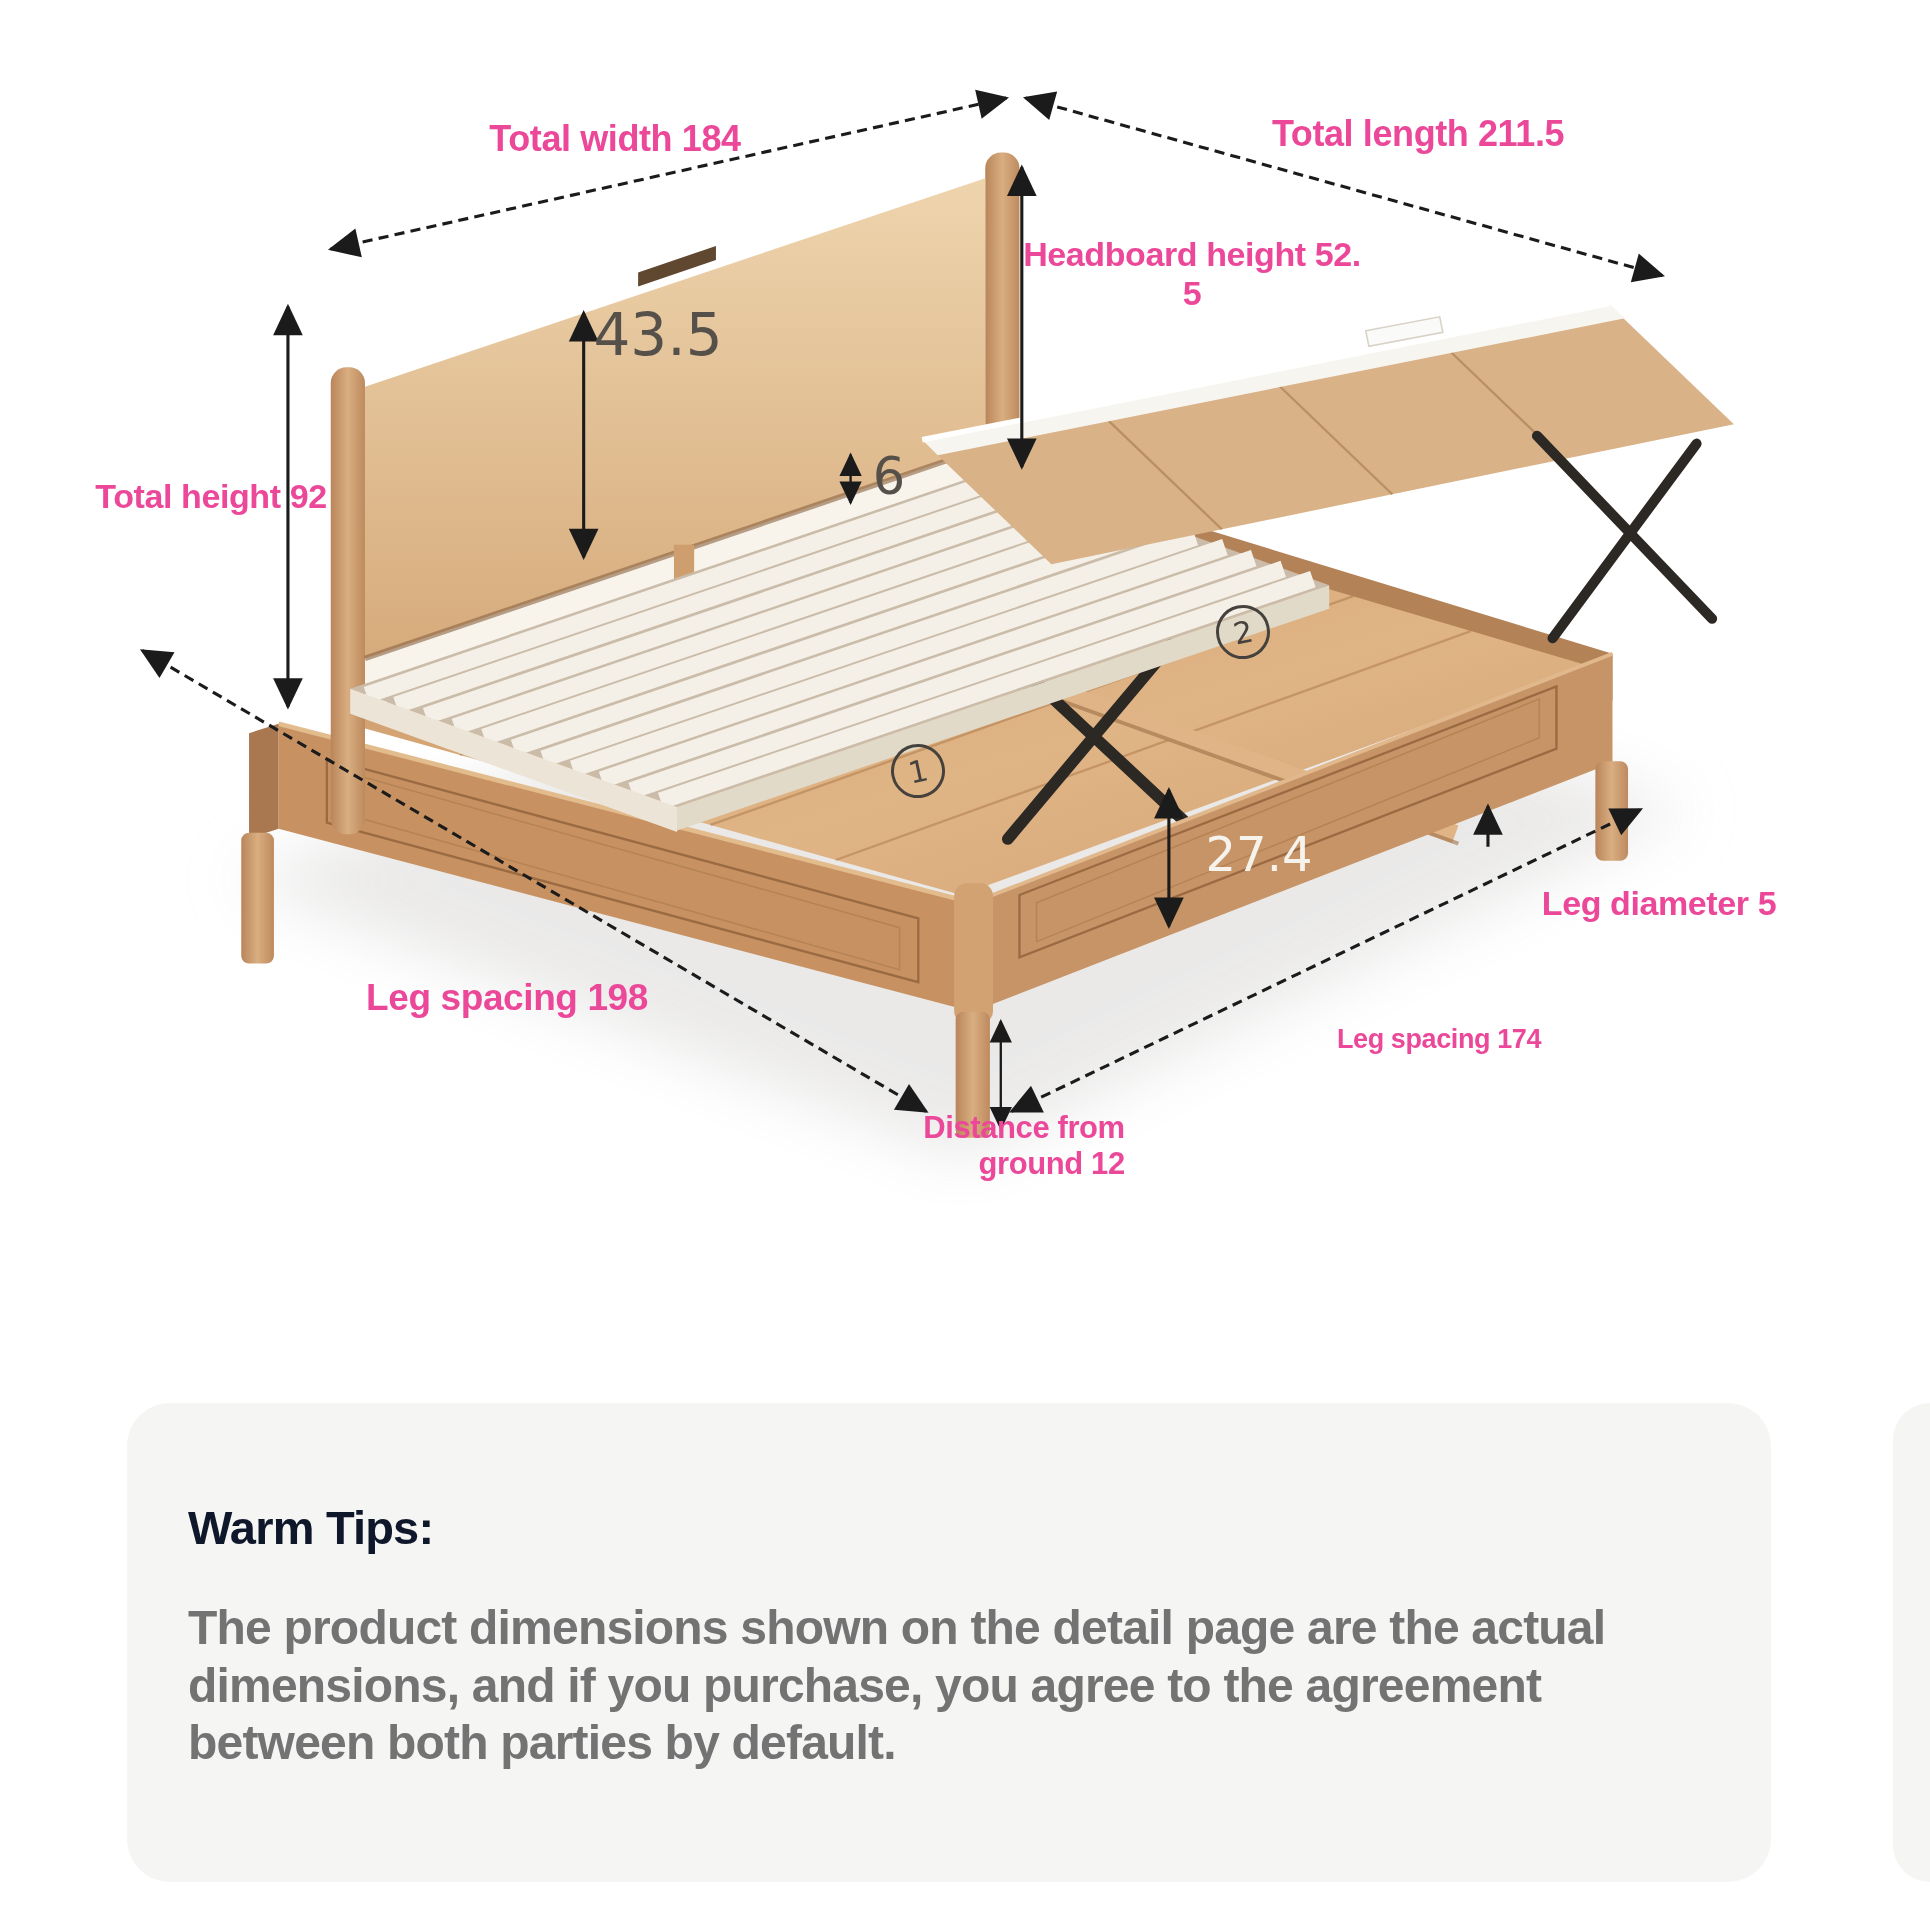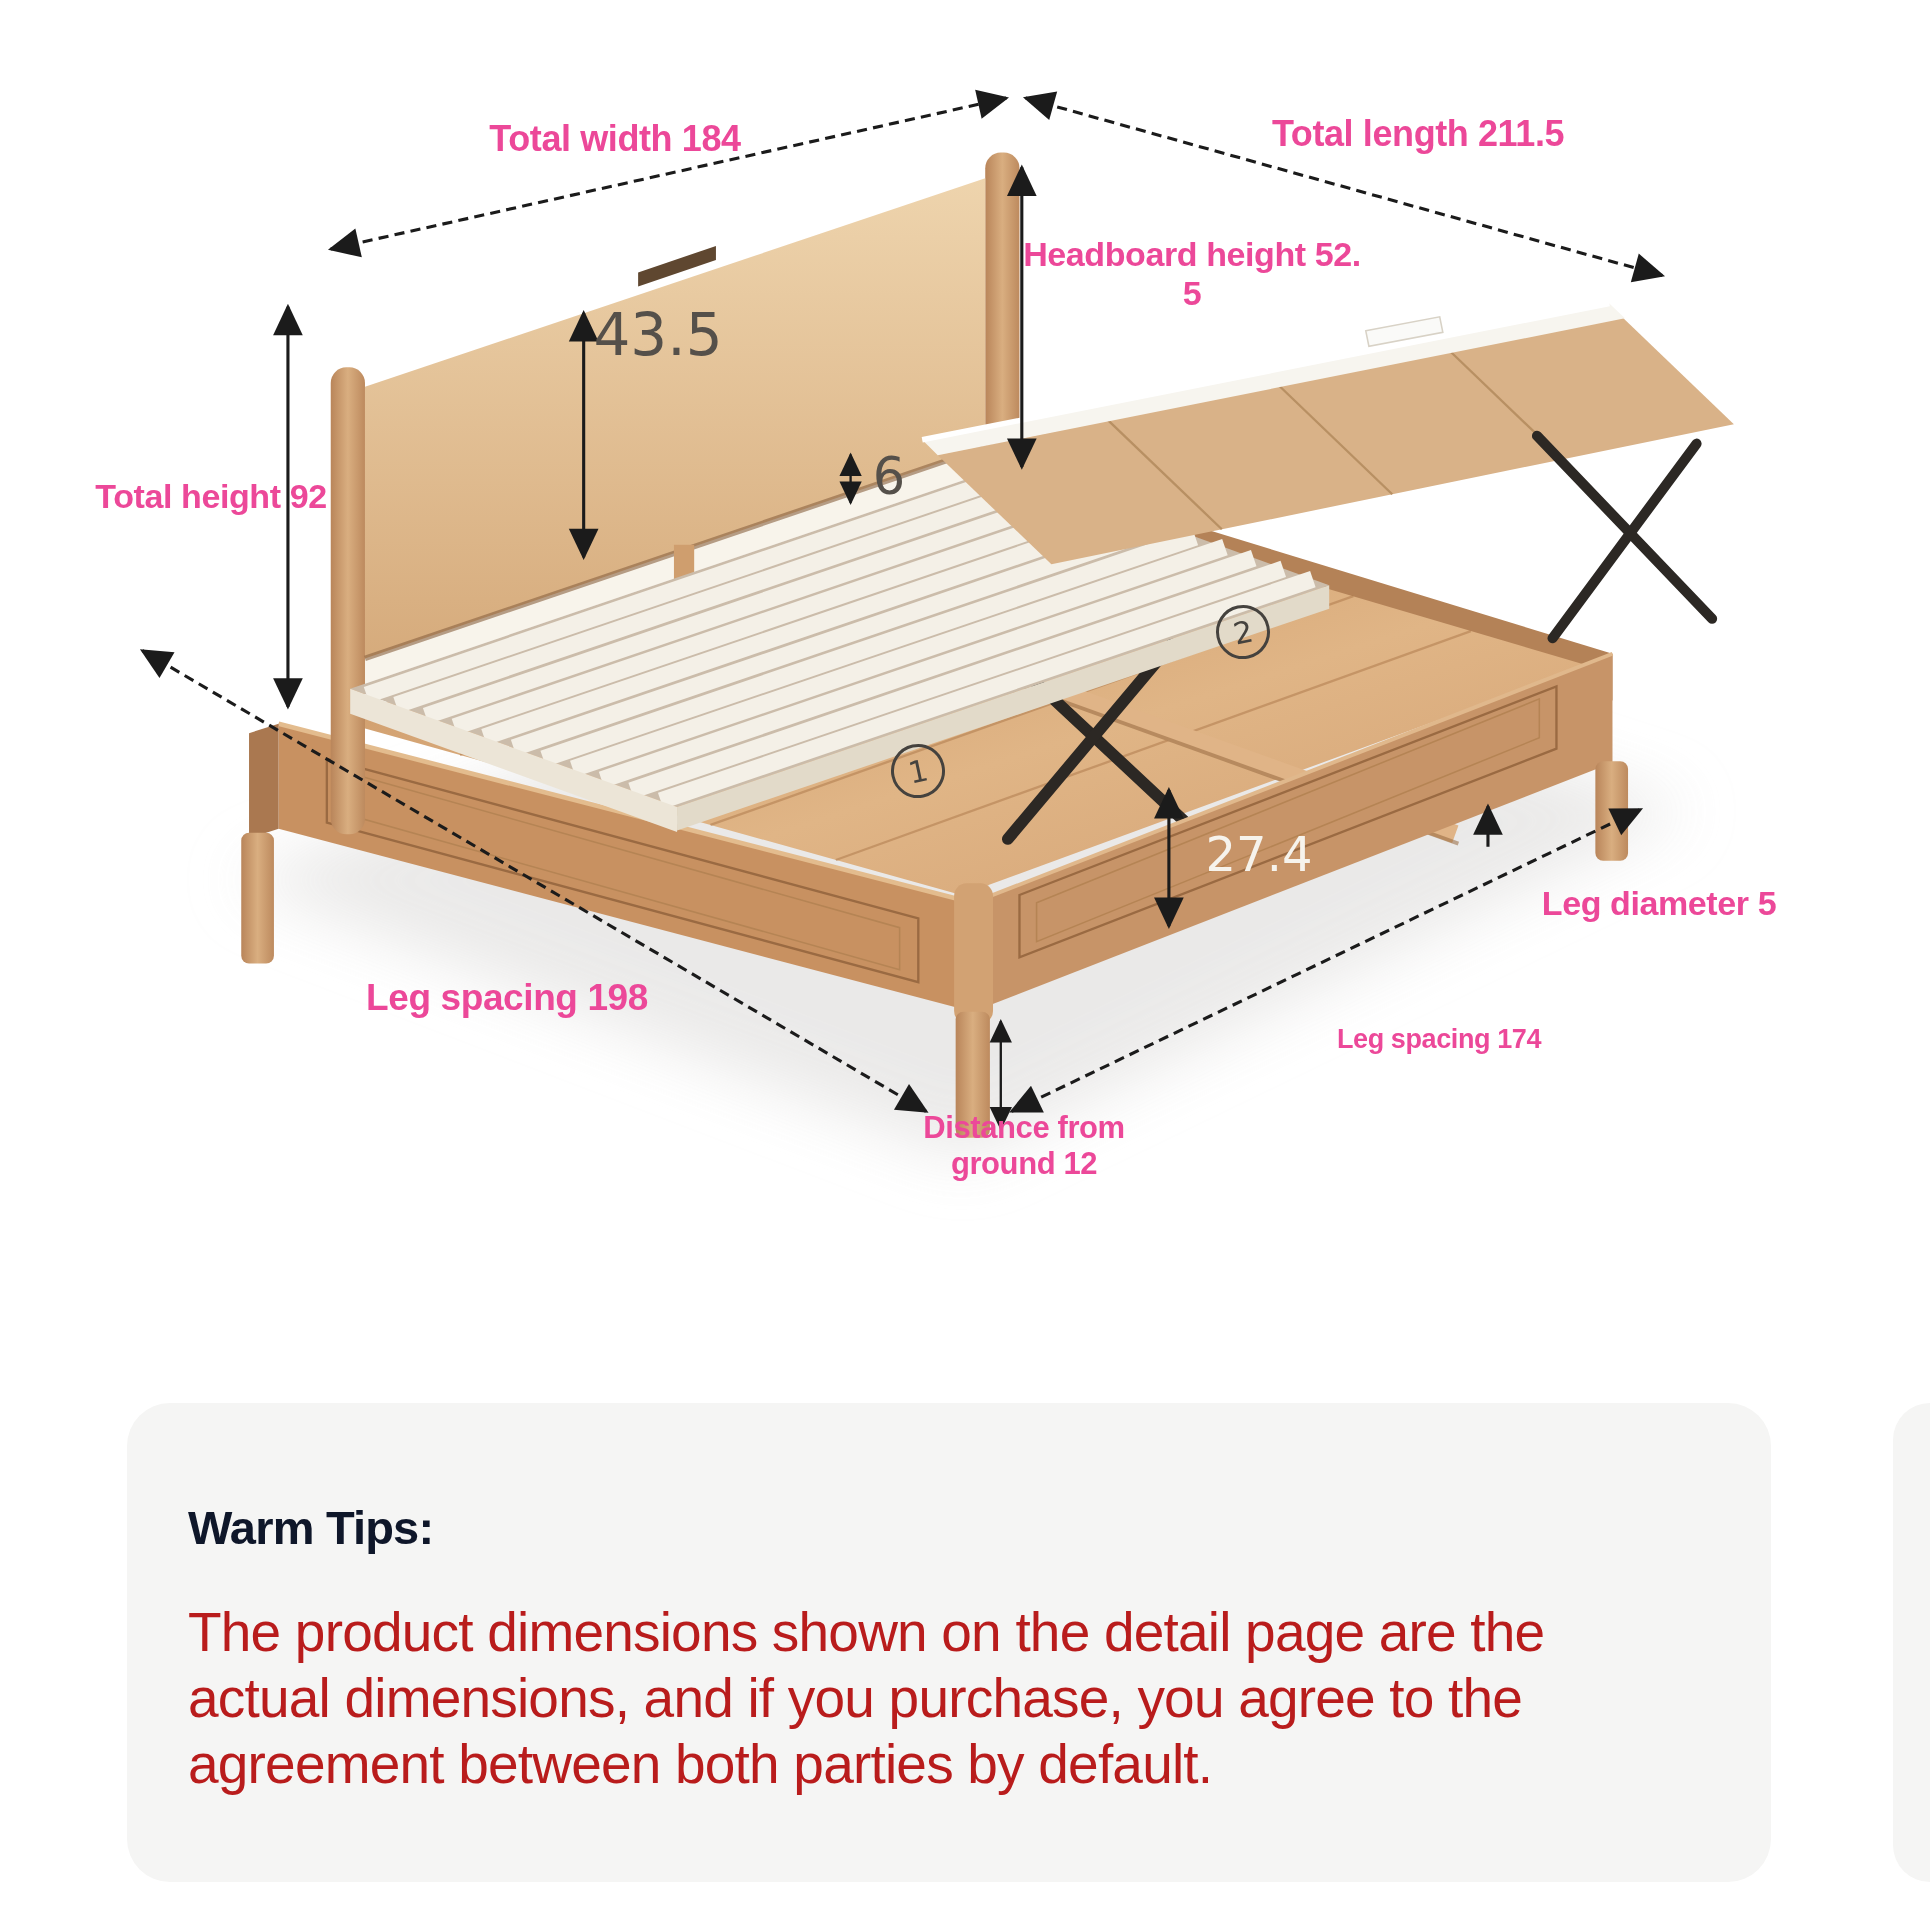--- a/index.html
+++ b/index.html
@@ -18,22 +18,22 @@
               display:flex;align-items:center;justify-content:center;
               font-family:"DejaVu Sans",sans-serif;font-size:30px;color:#45423e;
               transform:translate(-50%,-50%) rotate(-12deg);background:transparent;}
   
   .tips-card{position:absolute;left:127px;top:1403px;width:1644px;height:479px;
              background:#f5f5f4;border-radius:43px;}
   .tips-card-sliver{position:absolute;left:1893px;top:1403px;width:37px;height:479px;
              background:#f5f5f4;border-radius:43px 0 0 43px;}
   .tips-title{position:absolute;left:61px;top:97px;font-size:47px;font-weight:700;
               color:#0f172a;letter-spacing:-0.8px;}
-  .tips-body{position:absolute;left:61px;top:196px;width:1471px;font-size:55px;font-weight:400;
-             color:#b91c1c;line-height:1.2;letter-spacing:-0.8px;}
+  .tips-body{position:absolute;left:61px;top:196px;width:1471px;font-size:48px;font-weight:700;
+             color:#737373;line-height:1.2;letter-spacing:-0.8px;}
 </style>
 </head>
 <body>
 
 <div class="page">
 
   <svg class="bed-svg" width="1930" height="1362" viewBox="0 0 2480 1750">
     <defs>
       <marker id="ah" viewBox="0 0 12 12" refX="10.5" refY="6" markerWidth="11" markerHeight="11" orient="auto-start-reverse">
         <path d="M0.5,0.8 L11.5,6 L0.5,11.2 z" fill="#1b1b1b"></path>
@@ -183,21 +183,21 @@
   <div class="circle-num" style="left:918px;top:771px;">1</div>
 
   <div class="circle-num" style="left:1243px;top:632px;">2</div>
 
   <div class="lbl" style="left:475px;top:998px;font-size:37px;margin-left:32px;">Leg spacing 198</div>
 
   <div class="lbl" style="left:1439px;top:1016px;font-size:27px;margin-top:24px;">Leg spacing 174</div>
 
   <div class="lbl" style="left:1659px;top:904px;font-size:34px;">Leg diameter 5</div>
 
-  <div class="lbl lbl-2line" style="left:1024px;top:1146px;font-size:31px;">
+  <div class="lbl lbl-2line" style="left:1024px;top:1146px;font-size:31px;text-align:right;">
     <span style="display:block">Distance from</span>
     <span style="display:block">ground 12</span>
   </div>
 
   <div class="tips-card">
     <div class="tips-title">Warm Tips:</div>
     <div class="tips-body">The product dimensions shown on the detail page are the actual dimensions, and if you purchase, you agree to the agreement between both parties by default.</div>
   </div>
   <div class="tips-card-sliver"></div>
 

